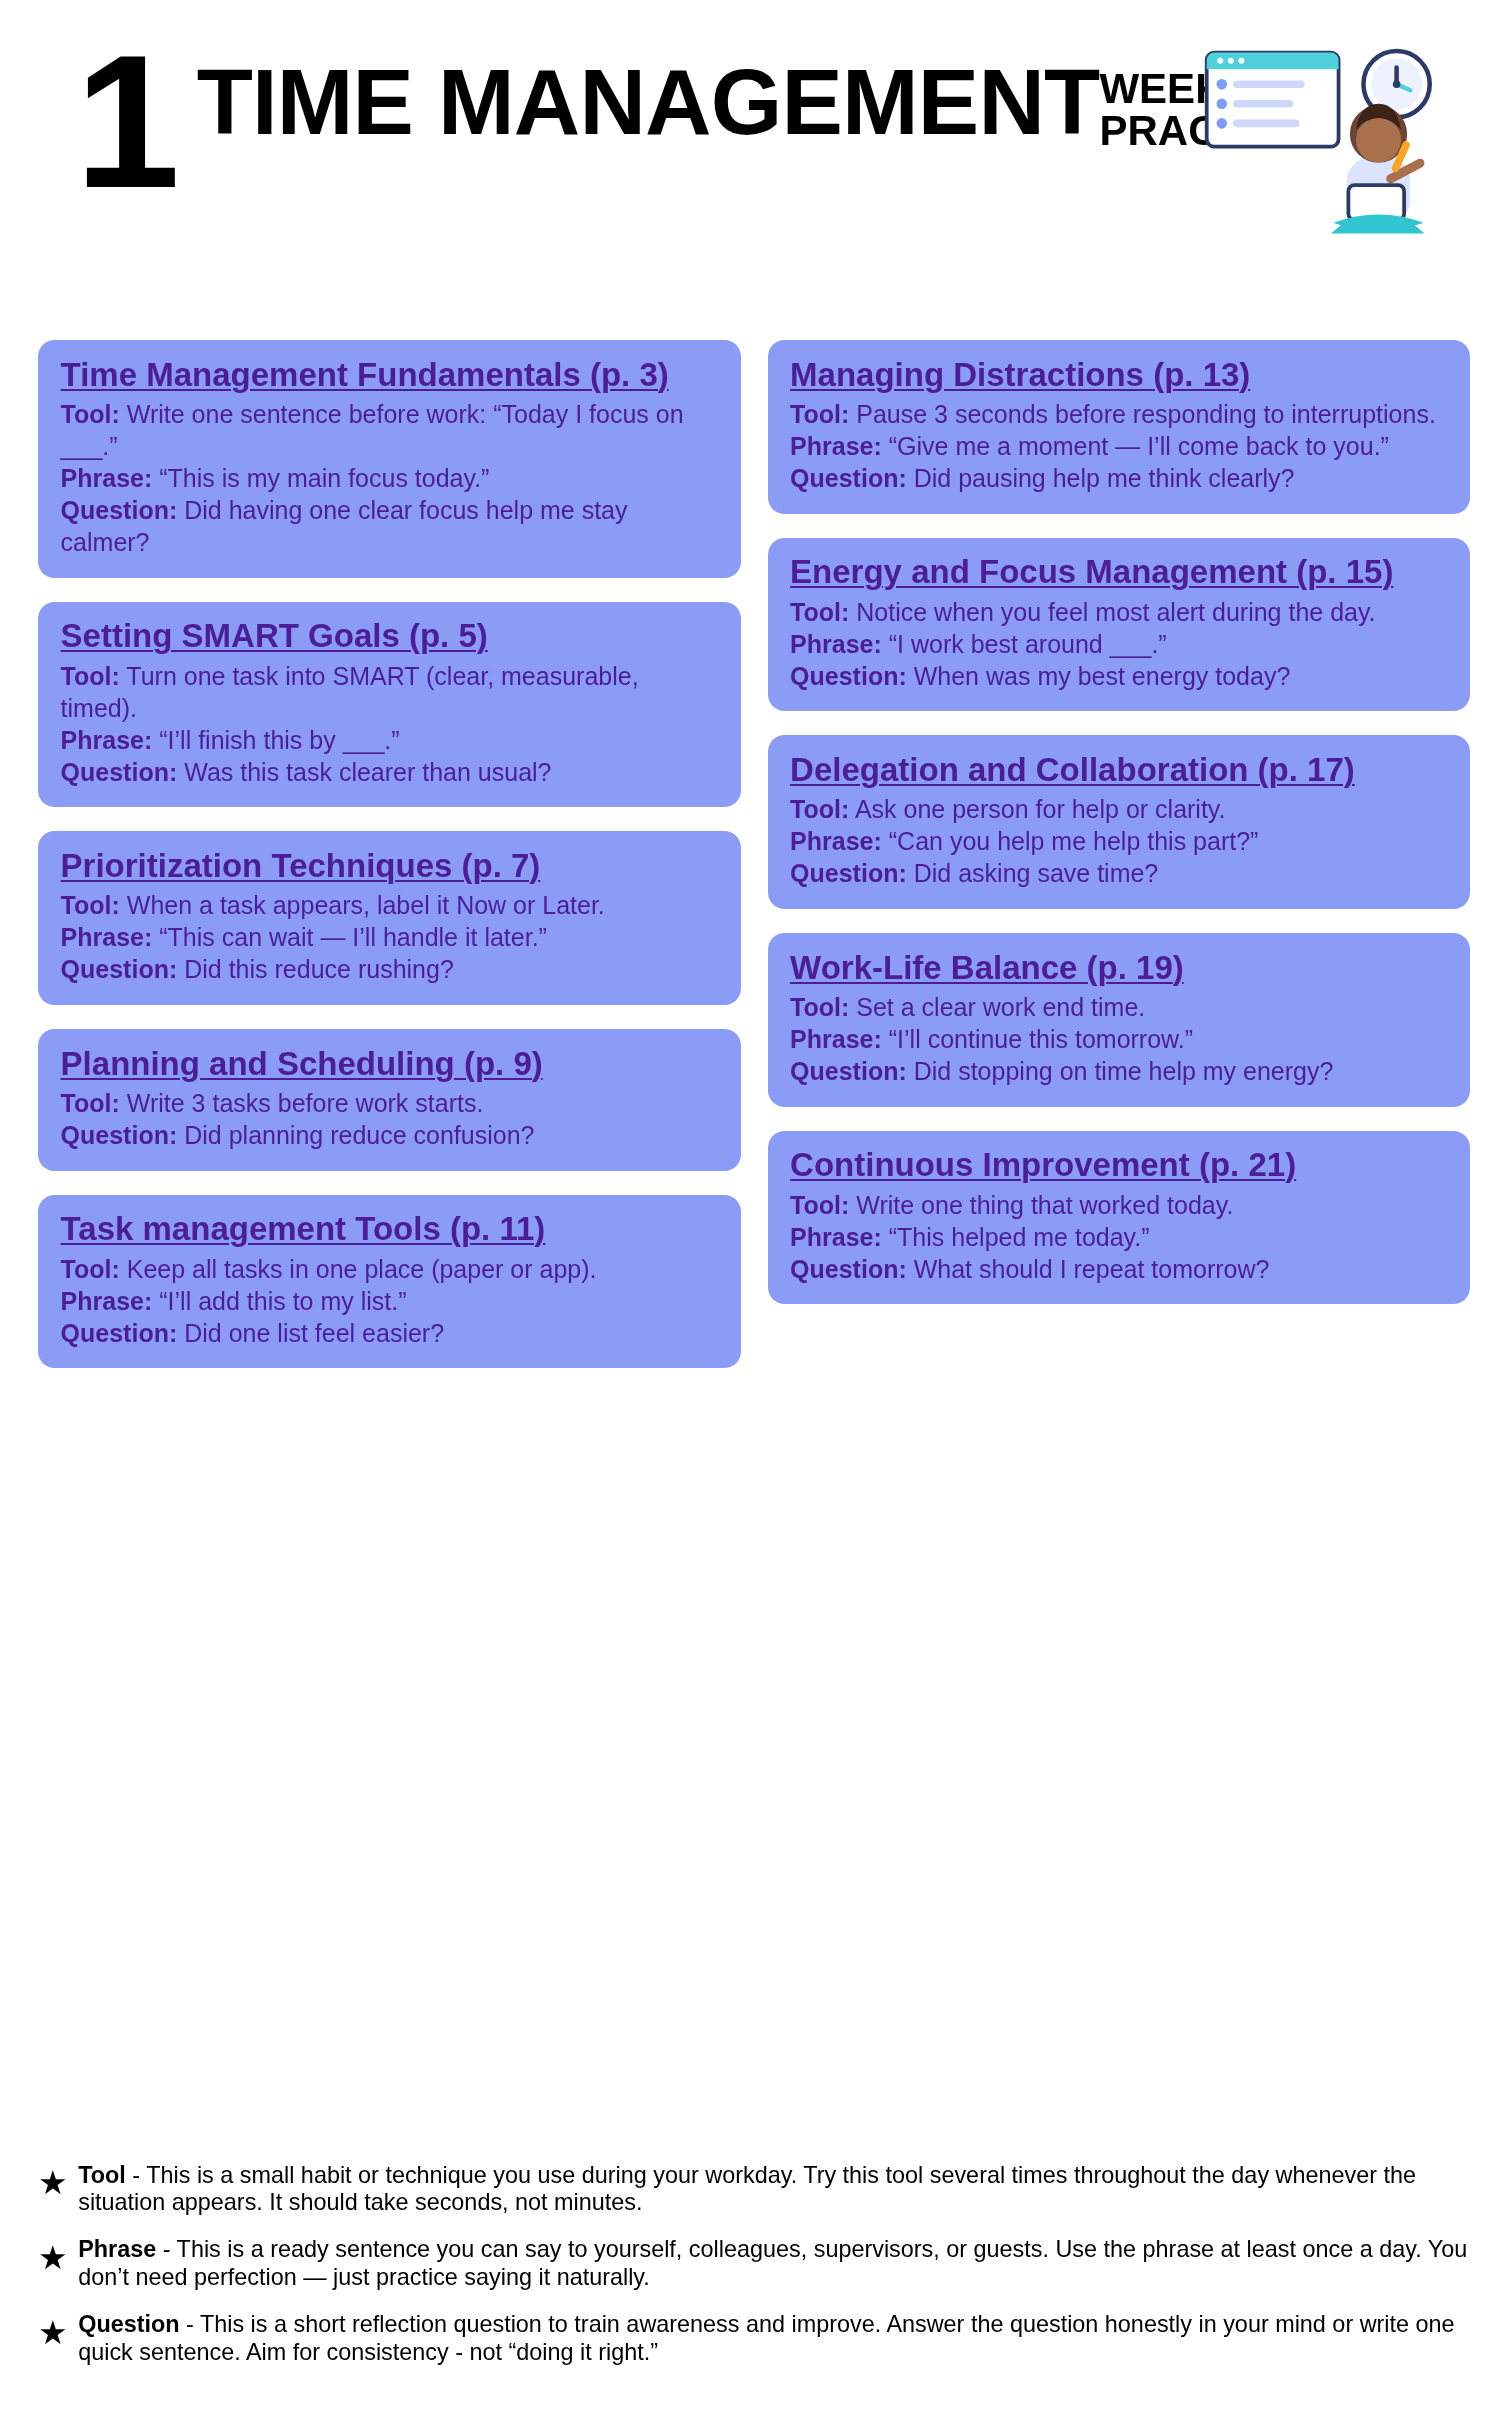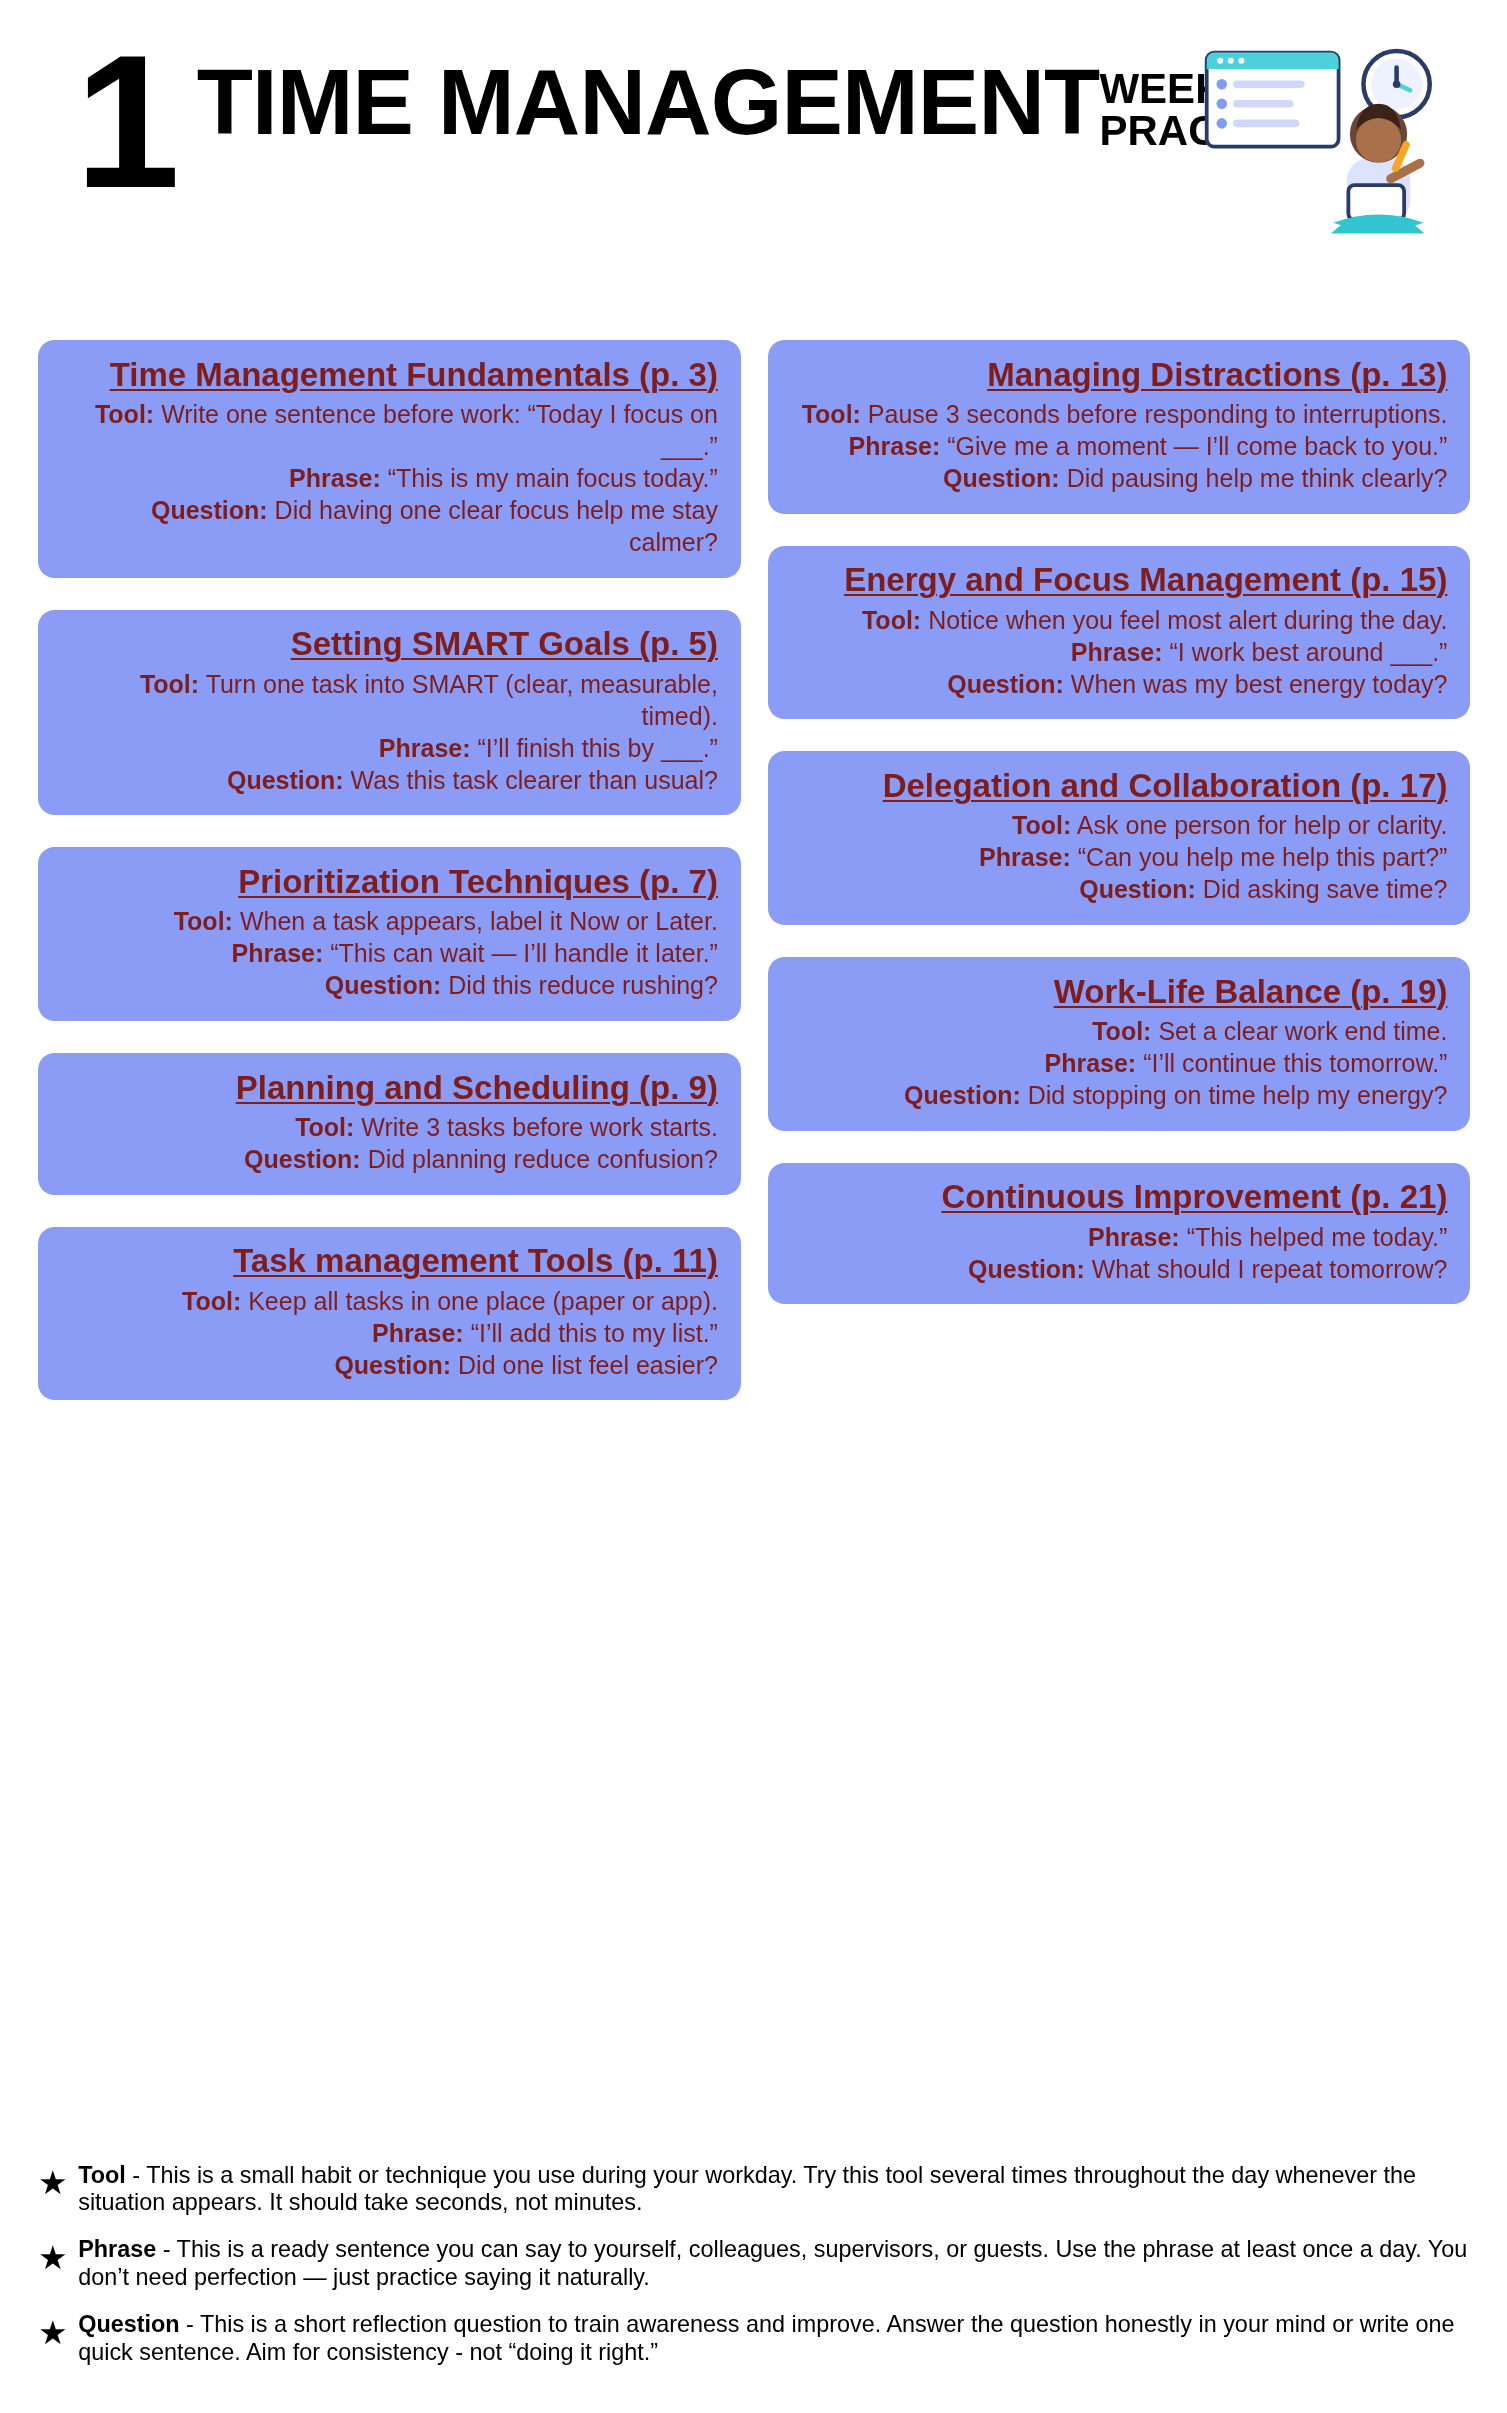--- a/index.html
+++ b/index.html
@@ -88,23 +88,22 @@
     flex-direction: column;
   }
   .column.left { padding-top: 0px; }
   .column.right { padding-top: 0px; }
 
   .card {
     background: #8b9cf7;
     border-radius: 16.6px;
     padding: 16.6px 22.6px 19.6px 22.6px;
     box-sizing: border-box;
-    margin-bottom: 32px;
-    color: #7f1d1d;
-    text-align: right;
+    margin-bottom: 24px;
+    color: #4c1d95;
   }
   .card-title {
     font-size: 33px;
     font-weight: bold;
     line-height: 1.12;
     text-decoration: underline;
     text-underline-offset: 3px;
     text-decoration-thickness: 2.3px;
     margin: 0 0 4.5px 0;
   }
@@ -252,20 +251,21 @@
 
       <div class="card">
         <div class="card-title">Work-Life Balance (p. 19)</div>
         <p class="card-line"><b>Tool:</b> <span>Set a clear work end time.</span></p>
         <p class="card-line"><b>Phrase:</b> <span>“I’ll continue this tomorrow.”</span></p>
         <p class="card-line"><b>Question:</b> <span>Did stopping on time help my energy?</span></p>
       </div>
 
       <div class="card">
         <div class="card-title">Continuous Improvement (p. 21)</div>
+        <p class="card-line"><b>Tool:</b> <span>Write one thing that worked today.</span></p>
         <p class="card-line"><b>Phrase:</b> <span>“This helped me today.”</span></p>
         <p class="card-line"><b>Question:</b> <span>What should I repeat tomorrow?</span></p>
       </div>
 
     </div>
   </div>
 
   <div class="legend">
 
     <div class="legend-row">

